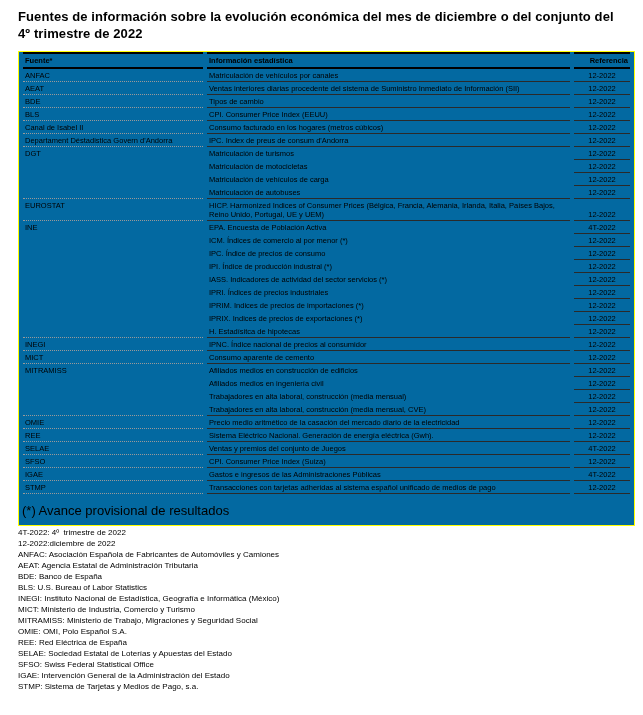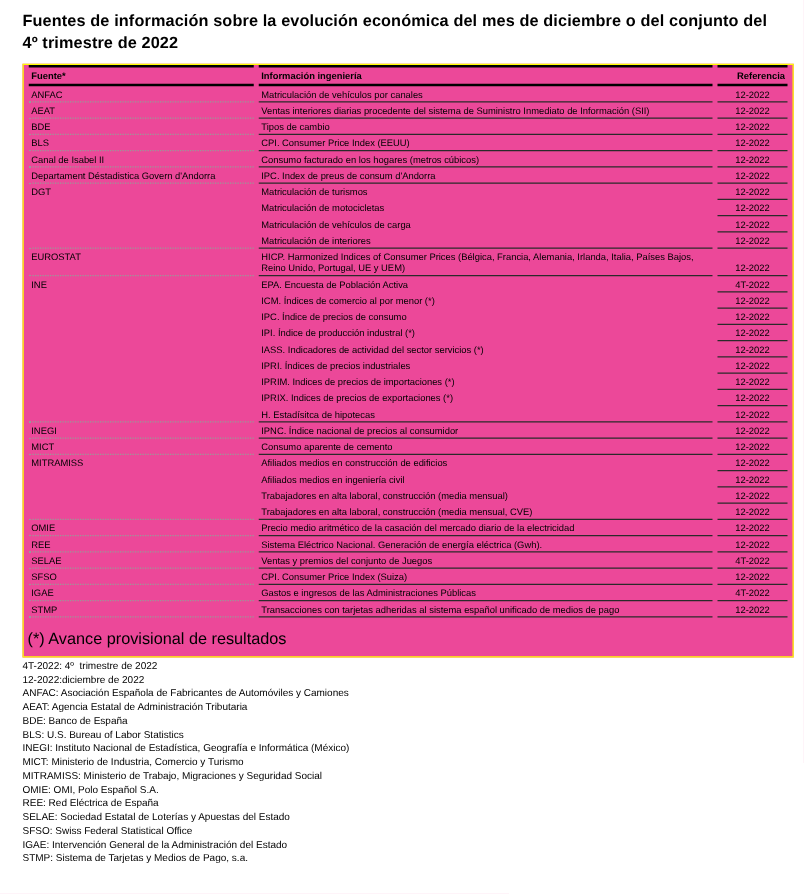--- a/index.html
+++ b/index.html
@@ -17,21 +17,21 @@
     font-size: 13px;
     font-weight: bold;
     line-height: 17px;
     margin: 0 0 9px 0;
     max-width: 600px;
     letter-spacing: 0.1px;
   }
 
   .table-wrap {
     border: 1px solid #ffff00;
-    background: #ec4899;
+    background: #0369a1;
   }
 
   table.sources {
     width: 100%;
     border-collapse: separate;
     border-spacing: 4px 0;
     font-size: 7.5px;
     line-height: 9px;
     table-layout: fixed;
   }
@@ -87,21 +87,21 @@
   <div class="table-wrap">
     <table class="sources">
       <colgroup>
         <col class="c-fuente">
         <col class="c-info">
         <col class="c-ref">
       </colgroup>
       <thead>
         <tr>
           <th class="fuente">Fuente*</th>
-          <th class="info">Información ingeniería</th>
+          <th class="info">Información estadística</th>
           <th class="ref">Referencia</th>
         </tr>
       </thead>
       <tbody>
           <tr class="group-end">
             <td class="fuente">ANFAC</td>
             <td class="info">Matriculación de vehículos por canales</td>
             <td class="ref">12-2022</td>
           </tr>
           <tr class="group-end">
@@ -139,21 +139,21 @@
             <td class="info">Matriculación de motocicletas</td>
             <td class="ref">12-2022</td>
           </tr>
           <tr>
             <td class="fuente"></td>
             <td class="info">Matriculación de vehículos de carga</td>
             <td class="ref">12-2022</td>
           </tr>
           <tr class="group-end">
             <td class="fuente"></td>
-            <td class="info">Matriculación de interiores</td>
+            <td class="info">Matriculación de autobuses</td>
             <td class="ref">12-2022</td>
           </tr>
           <tr class="group-end">
             <td class="fuente">EUROSTAT</td>
             <td class="info">HICP. Harmonized Indices of Consumer Prices (Bélgica, Francia, Alemania, Irlanda, Italia, Países Bajos, Reino Unido, Portugal, UE y UEM)</td>
             <td class="ref">12-2022</td>
           </tr>
           <tr>
             <td class="fuente">INE</td>
             <td class="info">EPA. Encuesta de Población Activa</td>

